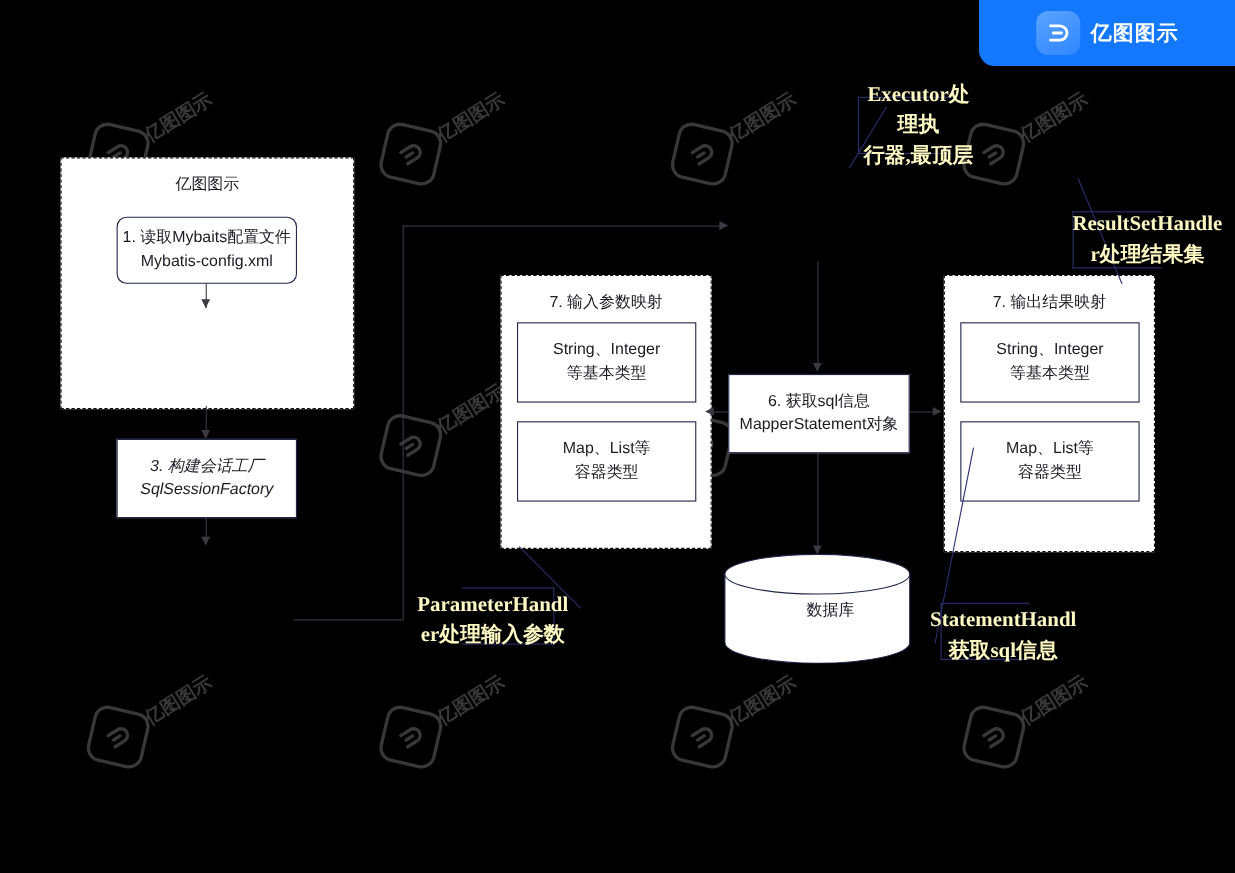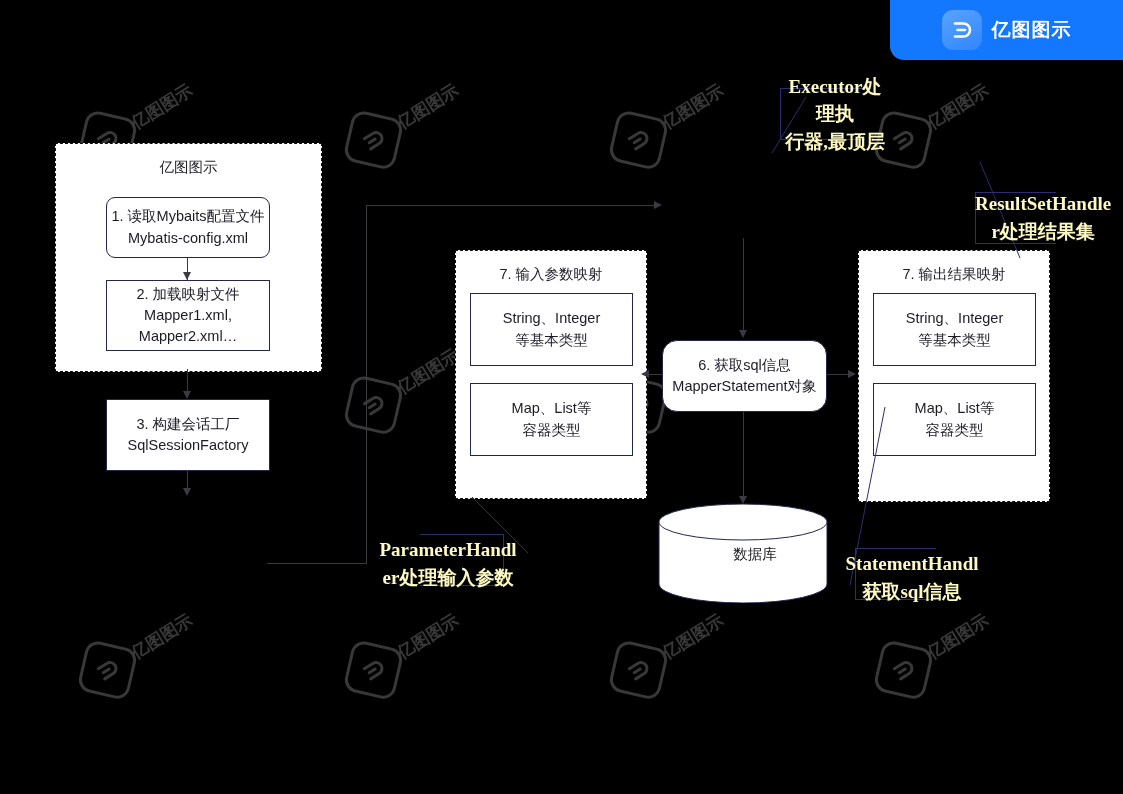--- a/index.html
+++ b/index.html
@@ -208,32 +208,27 @@
       </svg>
   </div>
 
   <div class="group" style="left:55px;top:143px;width:265px;height:227px;">
     <div class="gtitle">亿图图示</div>
   </div>
   <div class="node round" style="left:106px;top:197px;width:162px;height:59px;">
     <span>1. 读取Mybaits配置文件
 Mybatis-config.xml</span>
   </div>
-  <div class="node" style="left:106px;top:280px;width:162px;height:69px;">
-    <span>2. 加载映射文件
-Mapper1.xml,
-Mapper2.xml…</span>
-  </div>
-
-  <div class="node" style="left:106px;top:399px;width:162px;height:70px;">
+
+  <div class="node" style="left:106px;top:399px;width:162px;height:70px;font-style:italic;">
     <span>3. 构建会话工厂
 SqlSessionFactory</span>
   </div>
 
-  <div class="node" style="left:662px;top:340px;width:163px;height:70px;border-radius:15px;">
+  <div class="node" style="left:662px;top:340px;width:163px;height:70px;">
     <span>6. 获取sql信息
 MapperStatement对象</span>
   </div>
 
   <div class="group" style="left:455px;top:250px;width:190px;height:247px;">
     <div class="gtitle">7. 输入参数映射</div>
   </div>
   <div class="node" style="left:470px;top:293px;width:161px;height:71px;">
     <span>String、Integer
 等基本类型</span>

